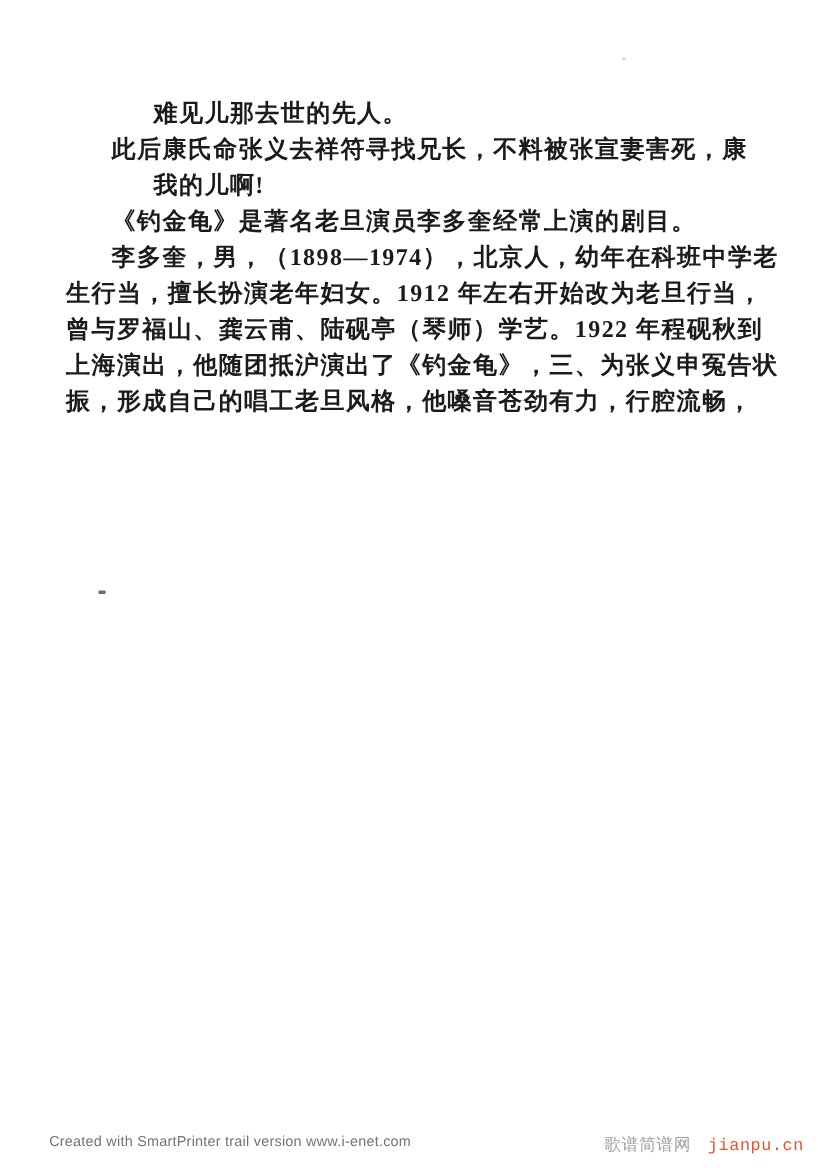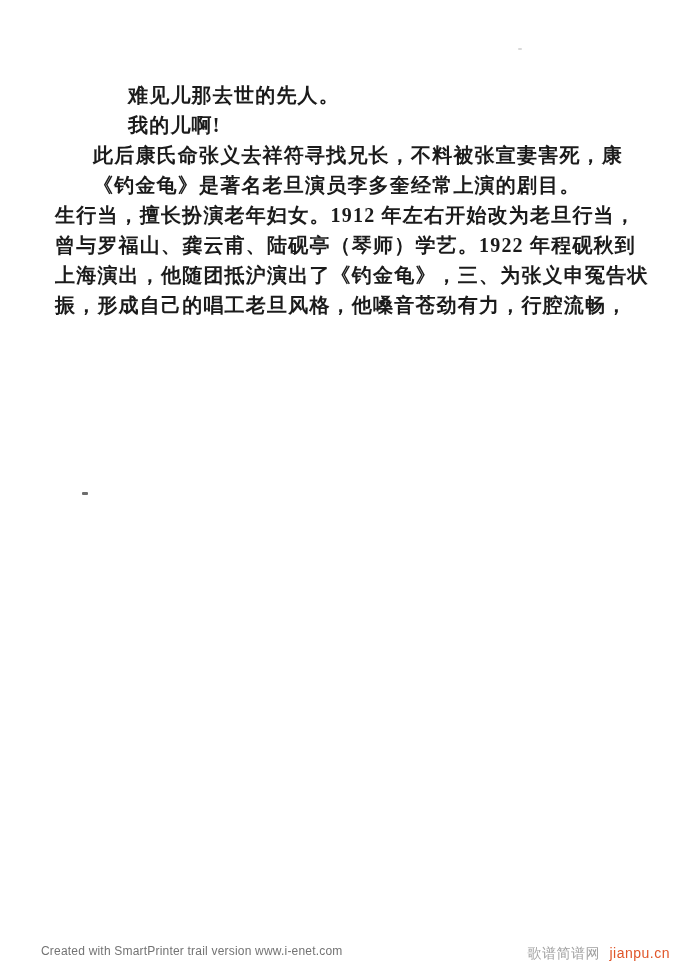--- a/index.html
+++ b/index.html
@@ -56,39 +56,40 @@
     top: 944px;
     font-family: "Liberation Sans", "DejaVu Sans", sans-serif;
     font-size: 12px;
     color: #737373;
     letter-spacing: 0.2px;
   }
   .footer-right {
     position: absolute;
     right: 20px;
     top: 945px;
-    font-family: Liberation Sans, sans-serif;
+    font-family: Liberation Mono, monospace;
     font-size: 14px;
     letter-spacing: 0.5px;
     white-space: nowrap;
     padding-left: 28px;
   }
   .footer-right .site-name { color: #a2a2a2; }
   .footer-right .site-domain { color: #e0562a; margin-left: 5px; }
 </style>
 </head>
 <body>
 
 <div class="page">
 
   <div class="content">
       <div class="line indent-dialog">难见儿那去世的先人。</div>
+      <div class="line indent-para">此后康氏命张义去祥符寻找兄长，不料被张宣妻害死，康</div>
       <div class="line indent-dialog">我的儿啊!</div>
-      <div class="line indent-para">此后康氏命张义去祥符寻找兄长，不料被张宣妻害死，康</div>
       <div class="line indent-para">《钓金龟》是著名老旦演员李多奎经常上演的剧目。</div>
+      <div class="line indent-para">李多奎，男，（1898—1974），北京人，幼年在科班中学老</div>
       <div class="line indent-flush">生行当，擅长扮演老年妇女。1912 年左右开始改为老旦行当，</div>
       <div class="line indent-flush">曾与罗福山、龚云甫、陆砚亭（琴师）学艺。1922 年程砚秋到</div>
       <div class="line indent-flush">上海演出，他随团抵沪演出了《钓金龟》，三、为张义申冤告状</div>
       <div class="line indent-flush">振，形成自己的唱工老旦风格，他嗓音苍劲有力，行腔流畅，</div>
     </div>
 
   <div class="speck"></div>
   <div class="speck2"></div>
 
   <div class="footer-left">Created with SmartPrinter trail version www.i-enet.com</div>

